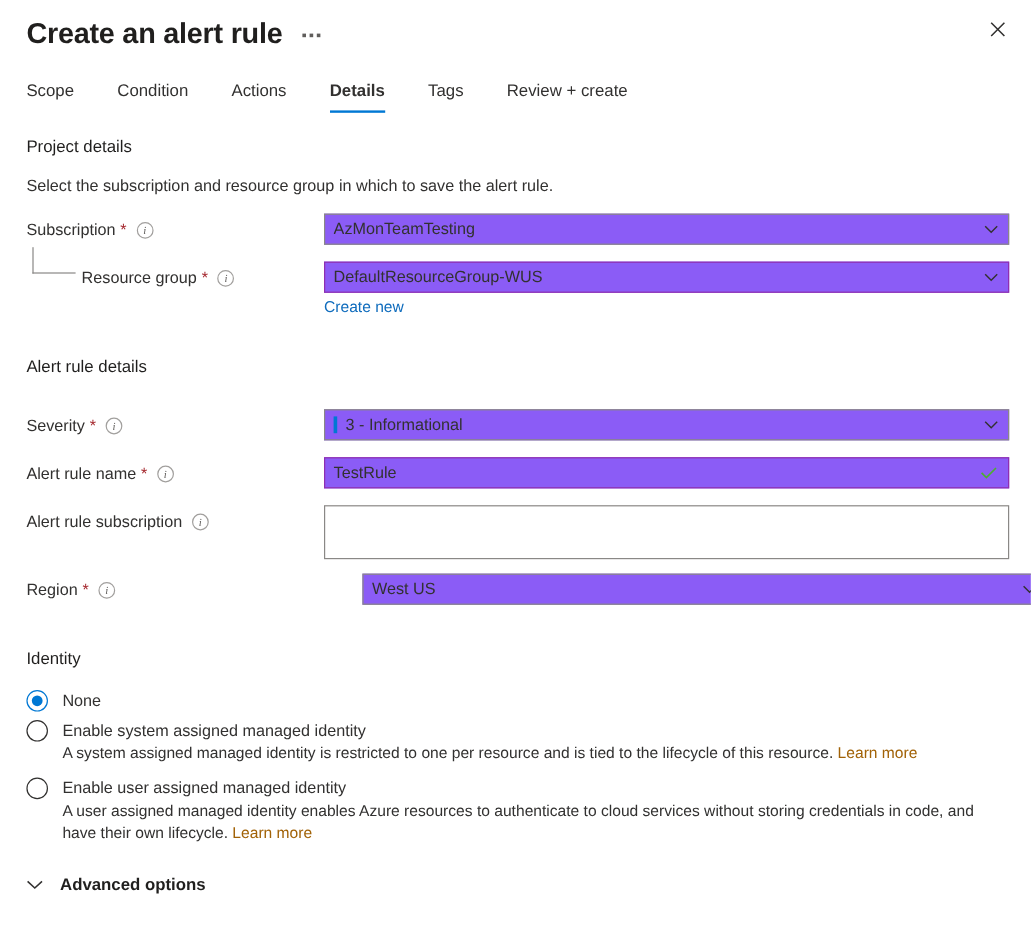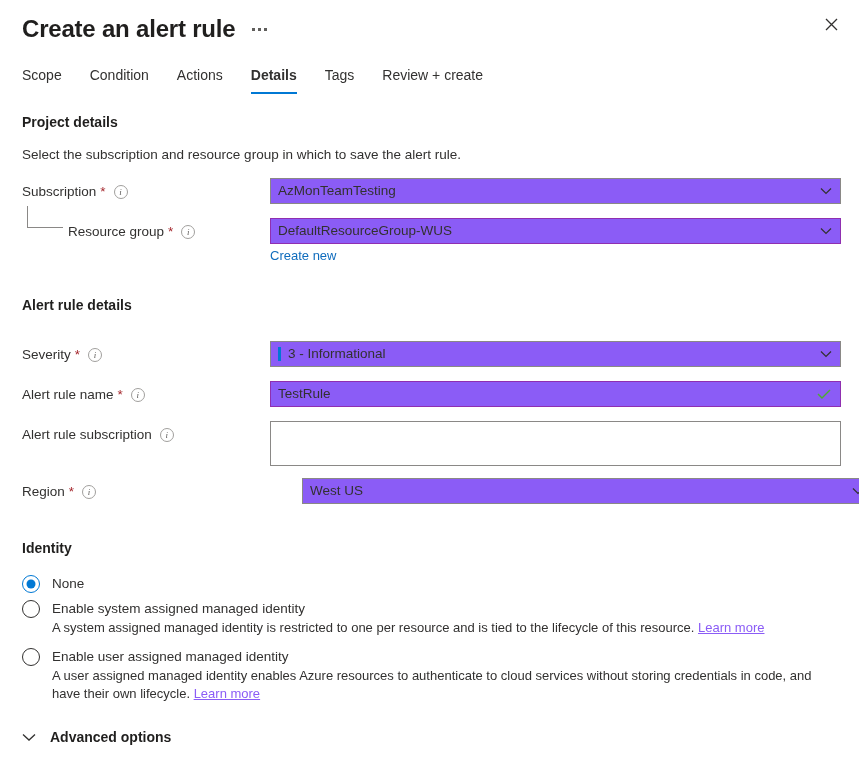--- a/index.html
+++ b/index.html
@@ -56,21 +56,21 @@
     color: #323130;
   }
   .close-btn svg { display: block; }
 
   
   .tabs {
     display: flex;
     align-items: flex-start;
     padding: 0 22px;
     margin-top: 16px;
-    gap: 0;
+    gap: 8px;
   }
   .tab {
     position: relative;
     font-size: 14px;
     color: #323130;
     padding: 6px 14px 10px 14px;
     cursor: pointer;
     white-space: nowrap;
     line-height: 18px;
   }
@@ -86,21 +86,21 @@
   }
   .tab:first-child.active::after { left: 0; }
 
   
   .form-body {
     padding: 0 22px;
     margin-top: 18px;
   }
   .section-title {
     font-size: 14px;
-    font-weight: 700;
+    font-weight: 400;
     color: #201f1e;
     margin: 0 0 0 0;
     line-height: 20px;
   }
   .section-desc {
     font-size: 13.5px;
     color: #323130;
     margin-top: 14px;
     line-height: 18px;
   }
@@ -250,21 +250,21 @@
     color: #323130;
     line-height: 19px;
   }
   .radio-sub {
     font-size: 13px;
     color: #323130;
     line-height: 18px;
     margin-top: 1px;
     max-width: 800px;
   }
-  .lnk { color: #8b5cf6; cursor: pointer; text-decoration: underline; }
+  .lnk { color: #a16207; cursor: pointer; }
 
   
   .advanced {
     margin-top: 26px;
     display: flex;
     align-items: center;
     cursor: pointer;
     gap: 14px;
   }
   .advanced .adv-chev { color: #323130; display: flex; }

